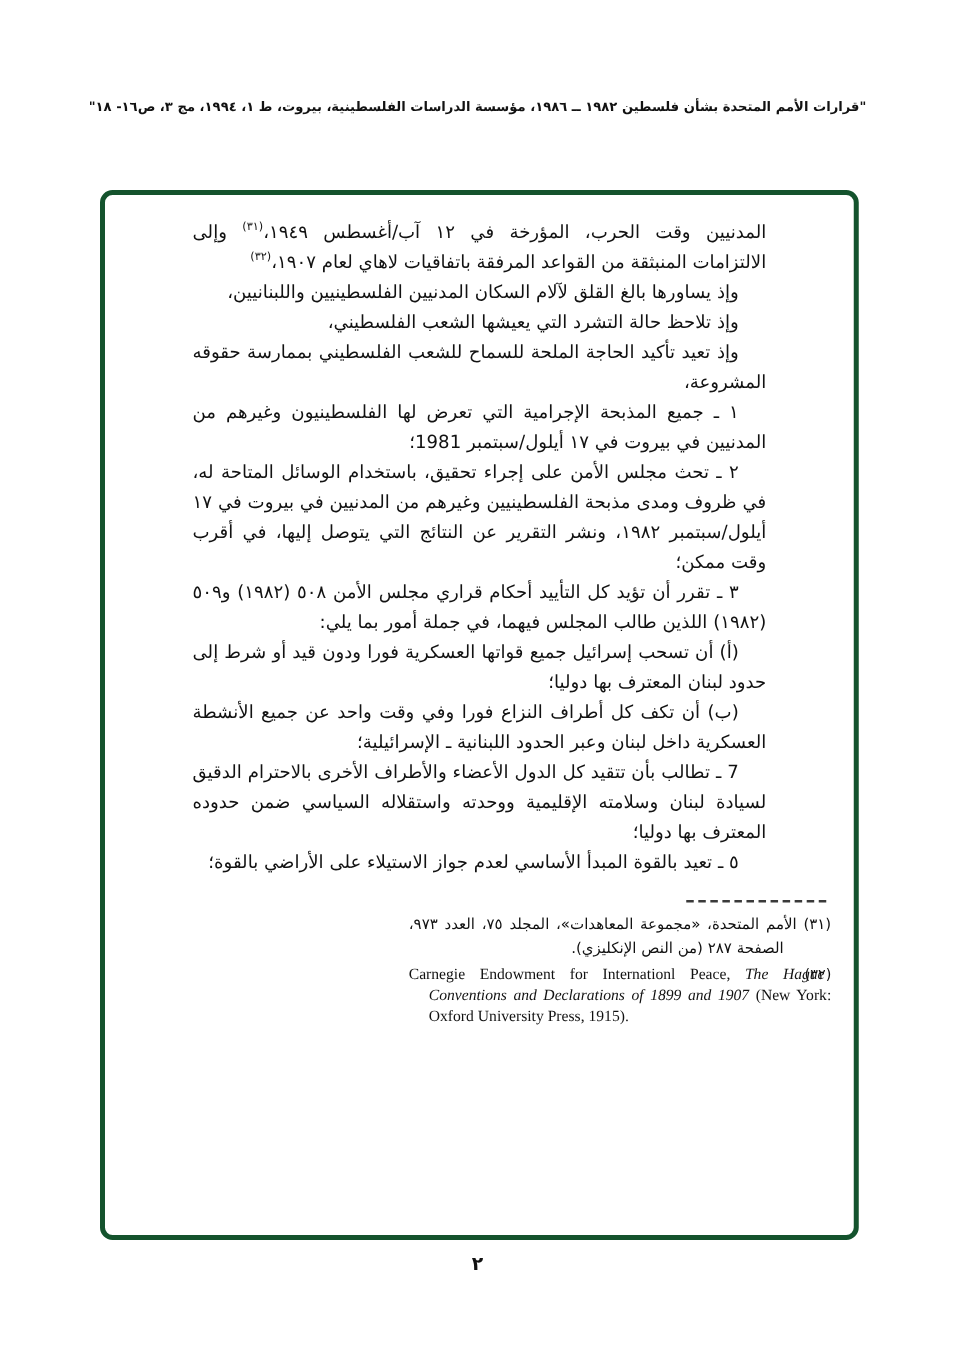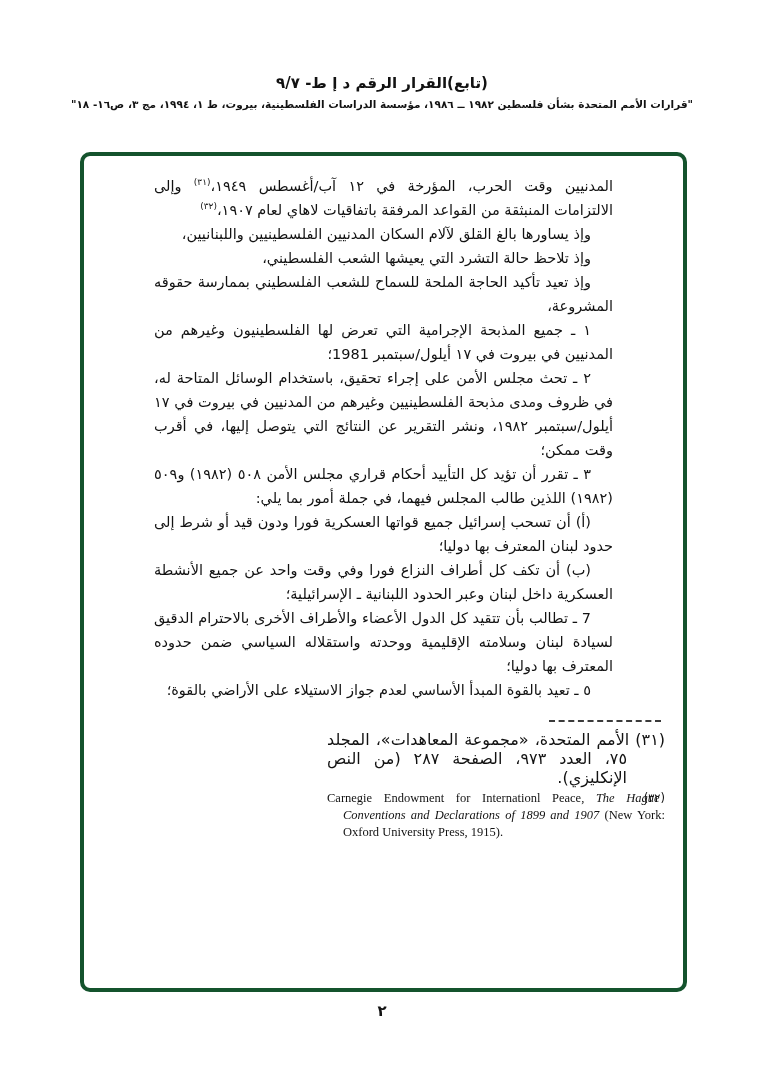--- a/index.html
+++ b/index.html
@@ -33,21 +33,21 @@
   .para sup { font-size: 9px; line-height: 0; vertical-align: super; }
 
   .footnotes { width: 338px; margin: 18px 18px 0 auto; }
   .fn-sep {
     width: 112px; height: 0;
     border-top: 2px dashed #3a3a3a;
     margin: 0 4px 8px auto;
   }
   .fn-ar {
     direction: rtl; text-align: justify;
-    font-size: 16px; line-height: 19px;
+    font-size: 12px; line-height: 19px;
     padding-right: 38px; text-indent: -38px;
   }
   .fn-en {
     direction: ltr; text-align: justify;
     font-family: "Liberation Serif", serif;
     font-size: 12.5px; line-height: 17px;
     margin-top: 3px;
     padding-left: 16px; text-indent: -16px;
   }
   .fn-en .fn-num { float: right; font-family: "DejaVu Sans", sans-serif; font-size: 11.5px; }
@@ -55,21 +55,20 @@
 
   .page-number {
     position: absolute; top: 1002px; left: 0; width: 100%;
     text-align: center; font-size: 15px; font-weight: bold;
   }
 </style>
 </head>
 <body>
 
 <header class="page-header">
-  <div class="doc-title">(تابع)القرار الرقم د إ ط- ٩/٧</div>
   <div class="doc-citation">"قرارات الأمم المتحدة بشأن فلسطين ١٩٨٢ ــ ١٩٨٦، مؤسسة الدراسات الفلسطينية، بيروت، ط ١، ١٩٩٤، مج ٣، ص١٦- ١٨"</div>
 </header>
 
 <div class="green-box">
   <div class="text-col">
       <p class="para"><span>المدنيين وقت الحرب، المؤرخة في ١٢ آب/أغسطس ١٩٤٩،</span><sup>(٣١)</sup><span> وإلى الالتزامات المنبثقة من القواعد المرفقة باتفاقيات لاهاي لعام ١٩٠٧،</span><sup>(٣٢)</sup></p>
       <p class="para ind"><span class="b">وإذ يساورها بالغ القلق</span><span> لآلام السكان المدنيين الفلسطينيين واللبنانيين،</span></p>
       <p class="para ind"><span class="b">وإذ تلاحظ</span><span> حالة التشرد التي يعيشها الشعب الفلسطيني،</span></p>
       <p class="para ind"><span class="b">وإذ تعيد تأكيد</span><span> الحاجة الملحة للسماح للشعب الفلسطيني بممارسة حقوقه المشروعة،</span></p>
       <p class="para ind"><span>١ ـ </span><span class="b">جميع</span><span> المذبحة الإجرامية التي تعرض لها الفلسطينيون وغيرهم من المدنيين في بيروت في ١٧ أيلول/سبتمبر 1981؛</span></p>

